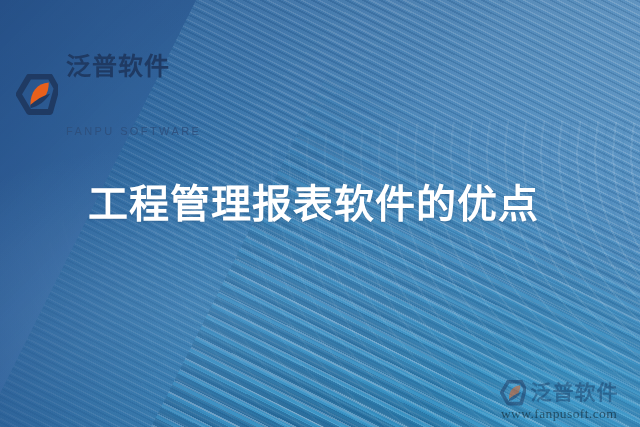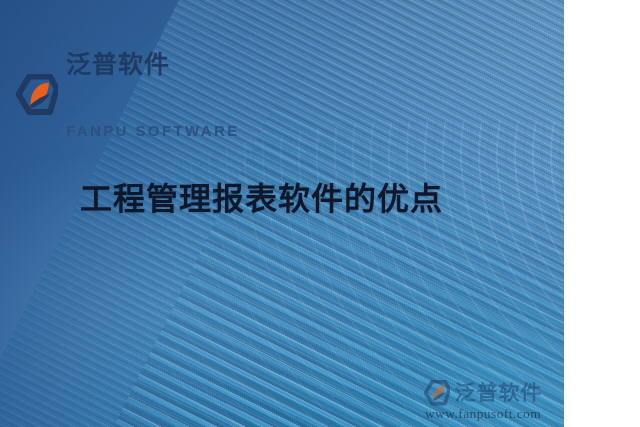--- a/index.html
+++ b/index.html
@@ -5,21 +5,21 @@
 <style>
   html, body {
     margin: 0;
     padding: 0;
     background: #ffffff;
   }
   * { box-sizing: border-box; }
 
   .banner {
     position: relative;
-    width: 564px;
+    width: 640px;
     height: 427px;
     overflow: hidden;
     font-family: "Liberation Sans", "DejaVu Sans", sans-serif;
     background: #3e74aa;
     user-select: none;
   }
 
   
   .bg-sky {
     position: absolute;
@@ -200,39 +200,39 @@
   .logo-cn {
     font-size: 25px;
     font-weight: 700;
     line-height: 1.05;
     color: #1f3a63;
     letter-spacing: 1px;
     font-family: "DejaVu Sans", "Liberation Sans", sans-serif;
     white-space: nowrap;
   }
   .logo-en {
-    font-size: 15px;
-    font-weight: 700;
+    font-size: 11px;
+    font-weight: 400;
     line-height: 1.1;
     color: #2d4f7d;
     letter-spacing: 2.4px;
     white-space: nowrap;
     opacity: 0.92;
     margin-top: 44px;
   }
 
   
   .title {
     position: absolute;
-    left: 80px;
+    left: 88px;
     top: 181px;
-    font-size: 32px;
+    font-size: 40px;
     font-weight: 700;
     line-height: 1.15;
-    color: #0f172a;
+    color: #ffffff;
     letter-spacing: 1px;
     white-space: nowrap;
     font-family: "DejaVu Sans", "Liberation Sans", sans-serif;
     text-shadow: 0 1px 2px rgba(25,60,100,0.28);
   }
 
   
   .watermark {
     position: absolute;
     right: 6px;

